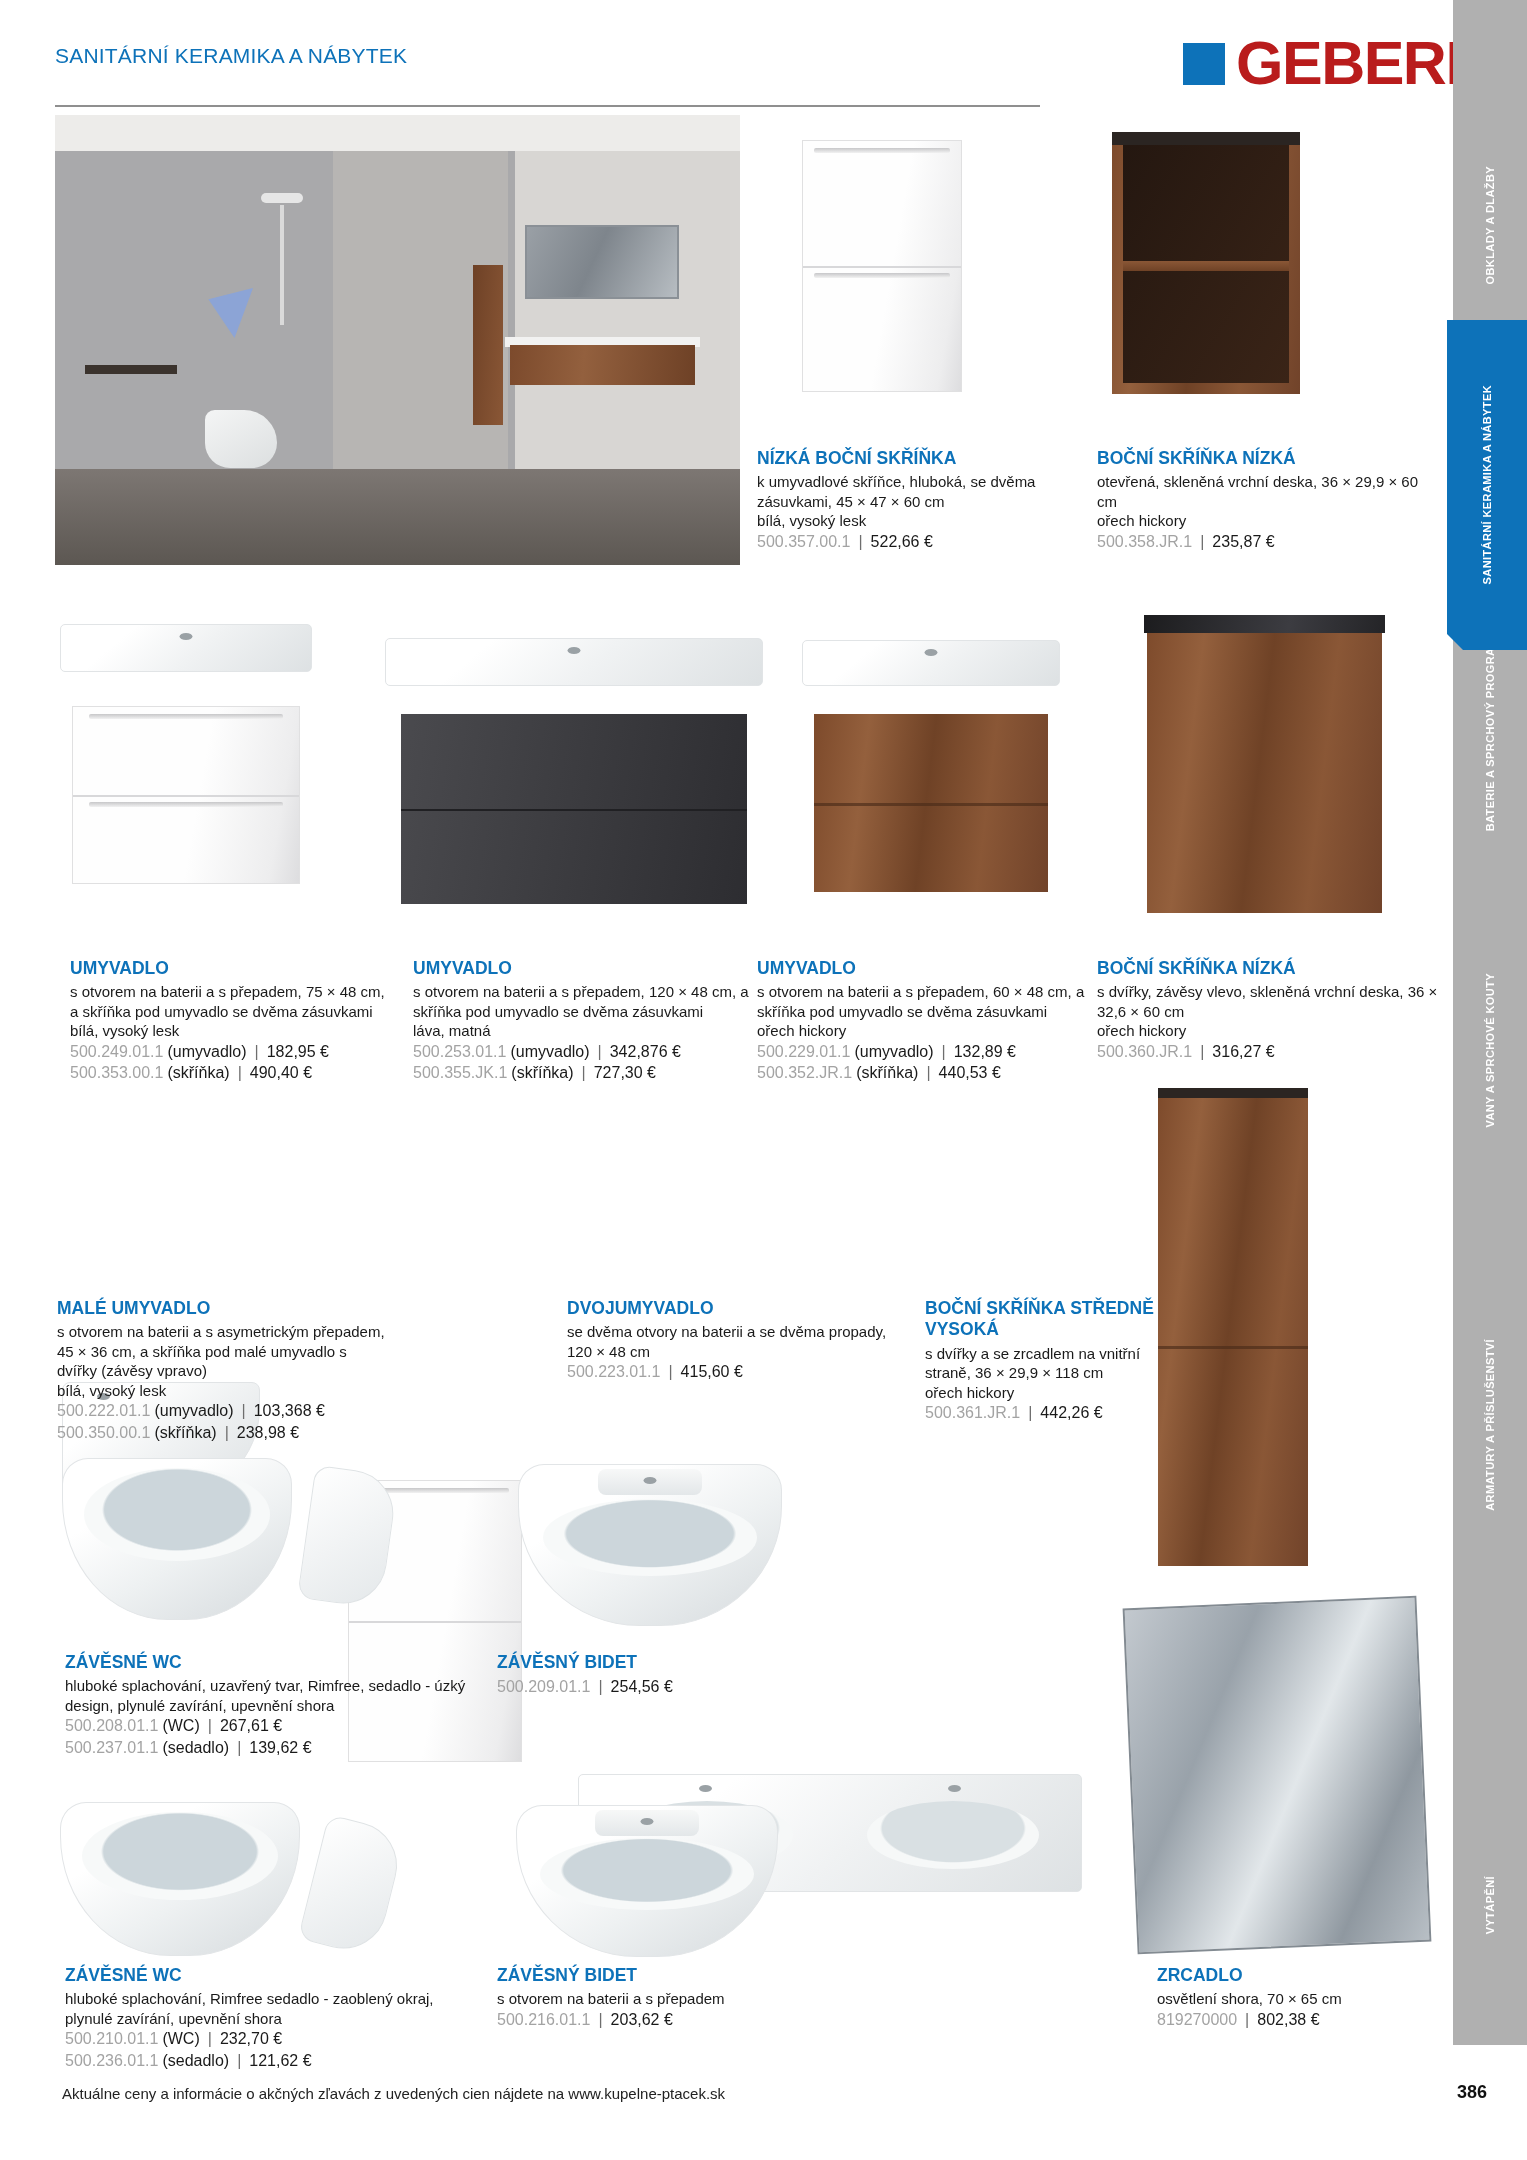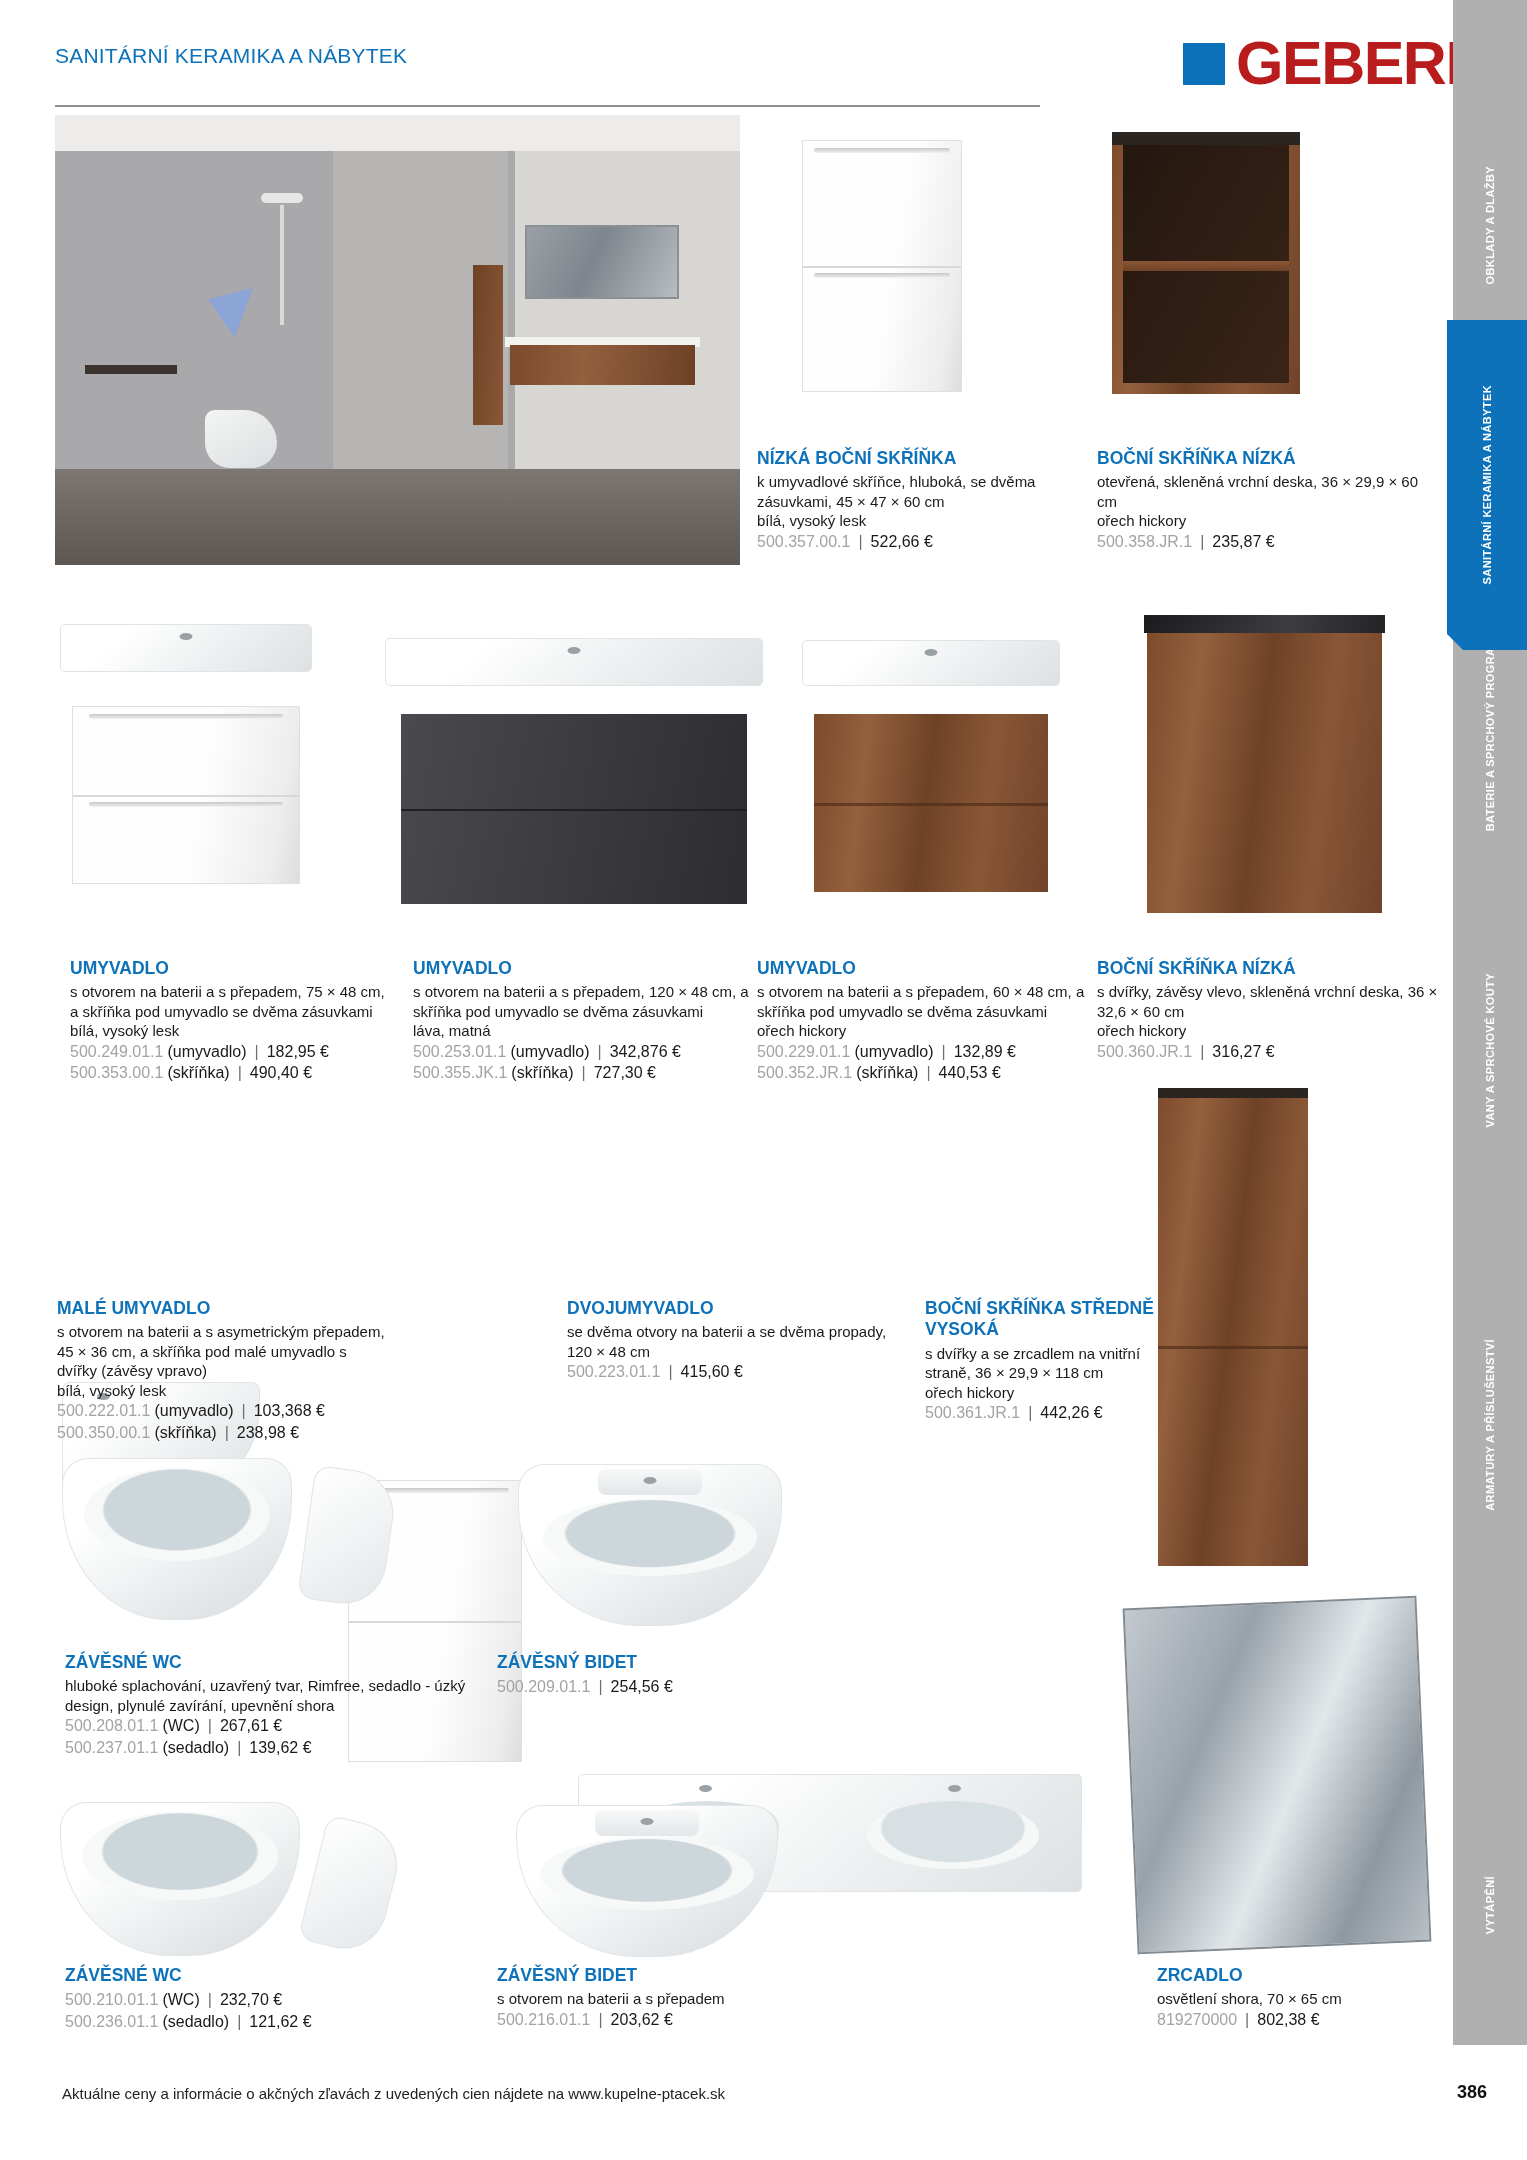--- a/index.html
+++ b/index.html
@@ -286,20 +286,21 @@
     <div class="code-line"><span class="code">500.237.01.1</span><span class="variant">(sedadlo)</span><span class="price">139,62 €</span></div>
   </div>
 
   <div class="ptext" style="left:497px;top:1652px;width:335px">
     <div class="pname">ZÁVĚSNÝ BIDET</div>
     <div class="code-line"><span class="code">500.209.01.1</span><span class="price">254,56 €</span></div>
   </div>
 
   <div class="ptext" style="left:65px;top:1965px;width:405px">
     <div class="pname">ZÁVĚSNÉ WC</div>
+    <div class="pdesc">hluboké splachování, Rimfree sedadlo - zaoblený okraj, plynulé zavírání, upevnění shora</div>
     <div class="code-line"><span class="code">500.210.01.1</span><span class="variant">(WC)</span><span class="price">232,70 €</span></div>
     <div class="code-line"><span class="code">500.236.01.1</span><span class="variant">(sedadlo)</span><span class="price">121,62 €</span></div>
   </div>
 
   <div class="ptext" style="left:497px;top:1965px;width:340px">
     <div class="pname">ZÁVĚSNÝ BIDET</div>
     <div class="pdesc">s otvorem na baterii a s přepadem</div>
     <div class="code-line"><span class="code">500.216.01.1</span><span class="price">203,62 €</span></div>
   </div>
 

